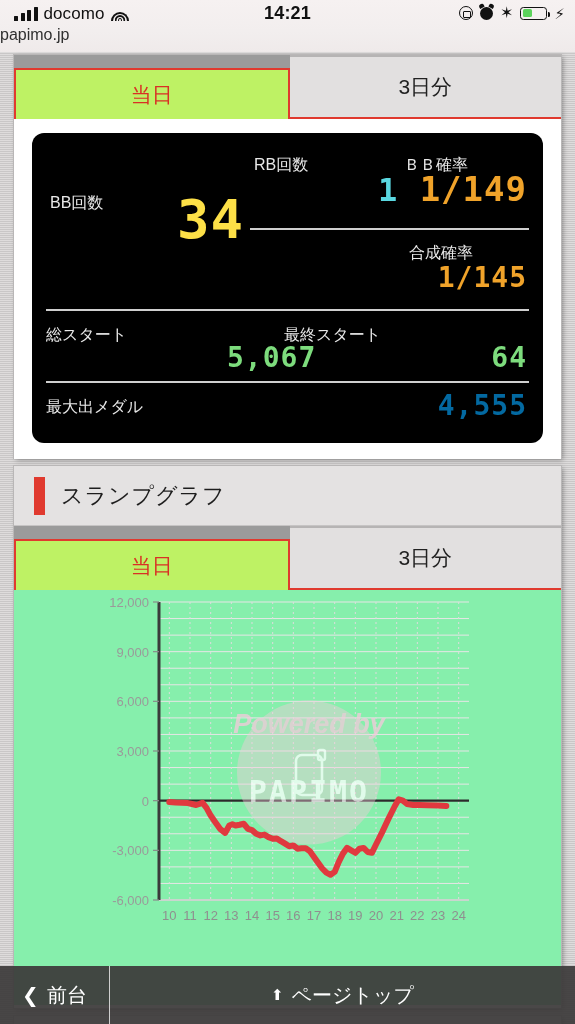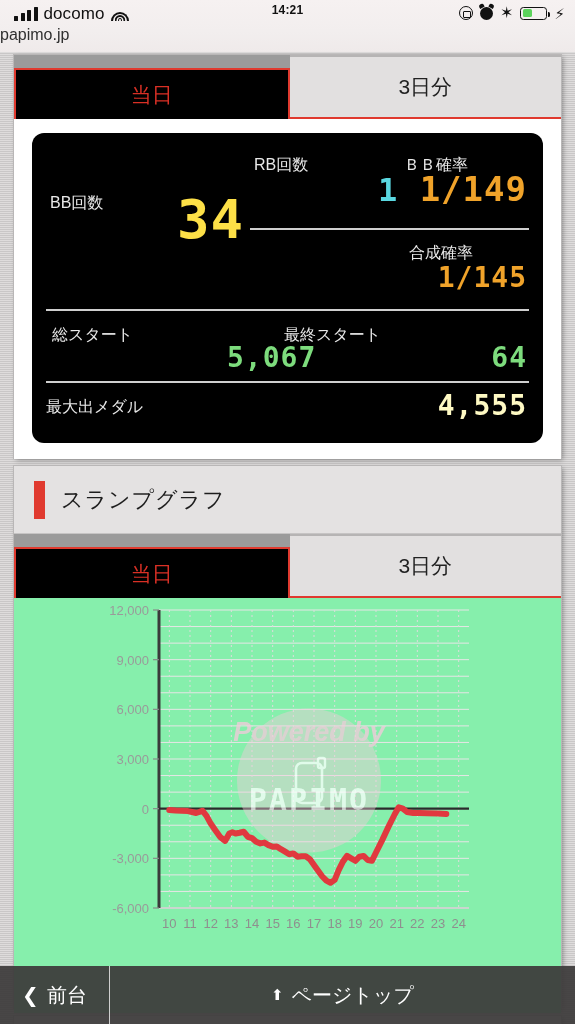--- a/index.html
+++ b/index.html
@@ -22,21 +22,21 @@
   .bars i:nth-child(3){height:11px}.bars i:nth-child(4){height:14px}
   .carrier{ font-size:17px; color:#111; letter-spacing:.1px; }
   .wifi{ position:relative; width:18px; height:14px; }
   .wifi em{ position:absolute; left:50%; bottom:0; transform:translateX(-50%);
             border:2.2px solid #111; border-bottom:none; border-radius:50% 50% 0 0 / 100% 100% 0 0;
             background:transparent; }
   .wifi em:nth-child(1){width:18px;height:9px;}
   .wifi em:nth-child(2){width:11px;height:6px;}
   .wifi em:nth-child(3){width:4px;height:3px;border-width:1.8px;}
   .clock{ position:absolute; left:0; right:0; top:3px; text-align:center;
-          font-size:12px; font-weight:600; color:#111; letter-spacing:.2px;}
+          font-size:18px; font-weight:600; color:#111; letter-spacing:.2px;}
   .domain{ position:absolute; left:0; right:0; top:26px; text-align:left;
            font-size:16px; color:#2f2f2f; }
   .sb-right{ position:absolute; right:10px; top:5px; display:flex; align-items:center; gap:7px; }
   .rot{ width:14px;height:14px;border:1.6px solid #111;border-radius:50%; position:relative;}
   .rot::after{content:"";position:absolute;left:3.4px;top:3.6px;width:6px;height:5px;
               border:1.4px solid #111;border-radius:1px;}
   .alarm{ width:13px;height:13px;border-radius:50%;background:#111;position:relative;}
   .alarm::before,.alarm::after{content:"";position:absolute;top:-3px;width:5px;height:4px;
        background:#111;border-radius:2px 2px 0 0;}
   .alarm::before{left:-1px;transform:rotate(-28deg);} .alarm::after{right:-1px;transform:rotate(28deg);}
@@ -55,37 +55,37 @@
   }
   .card{
     position:absolute; background:#fff;
     box-shadow:0 0 0 1px #b9b7b7, 2px 2px 5px rgba(0,0,0,.35);
   }
 
   
   .tabs{ display:flex; height:64px; background:#9b9b9b; }
   .tab{ flex:1; display:flex; align-items:center; justify-content:center;
         font-size:21px; position:relative; }
-  .tab.active{ background:#000000; color:#d93025; border:2px solid #e03a2f; border-bottom:none;
+  .tab.active{ background:#bef264; color:#d93025; border:2px solid #e03a2f; border-bottom:none;
         z-index:2; margin-top:13px; }
   .tab.inactive{ background:#e2e0e0; color:#222; border-top:2px solid #b6b4b4;
         border-bottom:2px solid #e03a2f; }
 
   
   .lcd-wrap{ padding:14px 18px 16px 18px; background:#fff; }
   .lcd{ background:#000; border-radius:12px; height:310px; position:relative;
         font-family:"DejaVu Sans Mono","Liberation Mono",monospace; overflow:hidden;}
   .lbl{ position:absolute; color:#e9e9e9; font-size:16px;
         font-family:"Liberation Sans","DejaVu Sans",sans-serif; white-space:nowrap;}
   .num{ position:absolute; font-family:"DejaVu Sans Mono","Liberation Mono",monospace;
         font-weight:700; letter-spacing:1px; white-space:nowrap; }
   .hr{ position:absolute; height:2px; background:#cfcfcf; }
 
   
-  .sec-head{ height:68px; background:#e4e2e2; display:flex; align-items:center;
+  .sec-head{ height:60px; background:#e4e2e2; display:flex; align-items:center;
              border-bottom:1px solid #c6c4c4; }
   .sec-bar{ width:11px; height:38px; background:#e03a2f; margin-left:20px; }
   .sec-title{ font-size:22px; color:#1d1d1d; margin-left:16px; letter-spacing:1px;}
 
   
   .chart-area{ background:#86efac; position:relative; }
   svg{ display:block; }
 
   
   .botnav{
@@ -157,30 +157,30 @@
           <span class="lbl" style="left:372px; top:22px;">ＢＢ確率</span>
           <span class="num" style="right:16px; top:36px; font-size:34px; color:#f0a32a;">1/149</span>
 
           <div class="hr" style="left:218px; right:14px; top:95px;"></div>
 
           <span class="lbl" style="right:70px; top:110px;">合成確率</span>
           <span class="num" style="right:16px; top:128px; font-size:28px; color:#f0a32a;">1/145</span>
 
           <div class="hr" style="left:14px; right:14px; top:176px;"></div>
 
-          <span class="lbl" style="left:20px; top:192px;text-align:center;">総スタート</span>
+          <span class="lbl" style="left:14px; top:192px;text-align:center;">総スタート</span>
           <span class="num" style="left:195px; top:208px; font-size:28px; color:#7ddc7d;">5,067</span>
 
           <span class="lbl" style="left:252px; top:192px;">最終スタート</span>
           <span class="num" style="right:16px; top:208px; font-size:28px; color:#7ddc7d;">64</span>
 
           <div class="hr" style="left:14px; right:14px; top:248px;"></div>
 
           <span class="lbl" style="left:14px; top:264px;">最大出メダル</span>
-          <span class="num" style="right:16px; top:256px; font-size:28px; color:#fef9c3;">4,555</span>
+          <span class="num" style="right:16px; top:256px; font-size:28px; color:#0369a1;">4,555</span>
         </div>
       </div>
     </div>
 
     <div class="card" style="left:14px; top:414px; width:547px; height:542px;">
 
       <div class="sec-head">
         <span class="sec-bar"></span>
         <span class="sec-title">スランプグラフ</span>
       </div>

